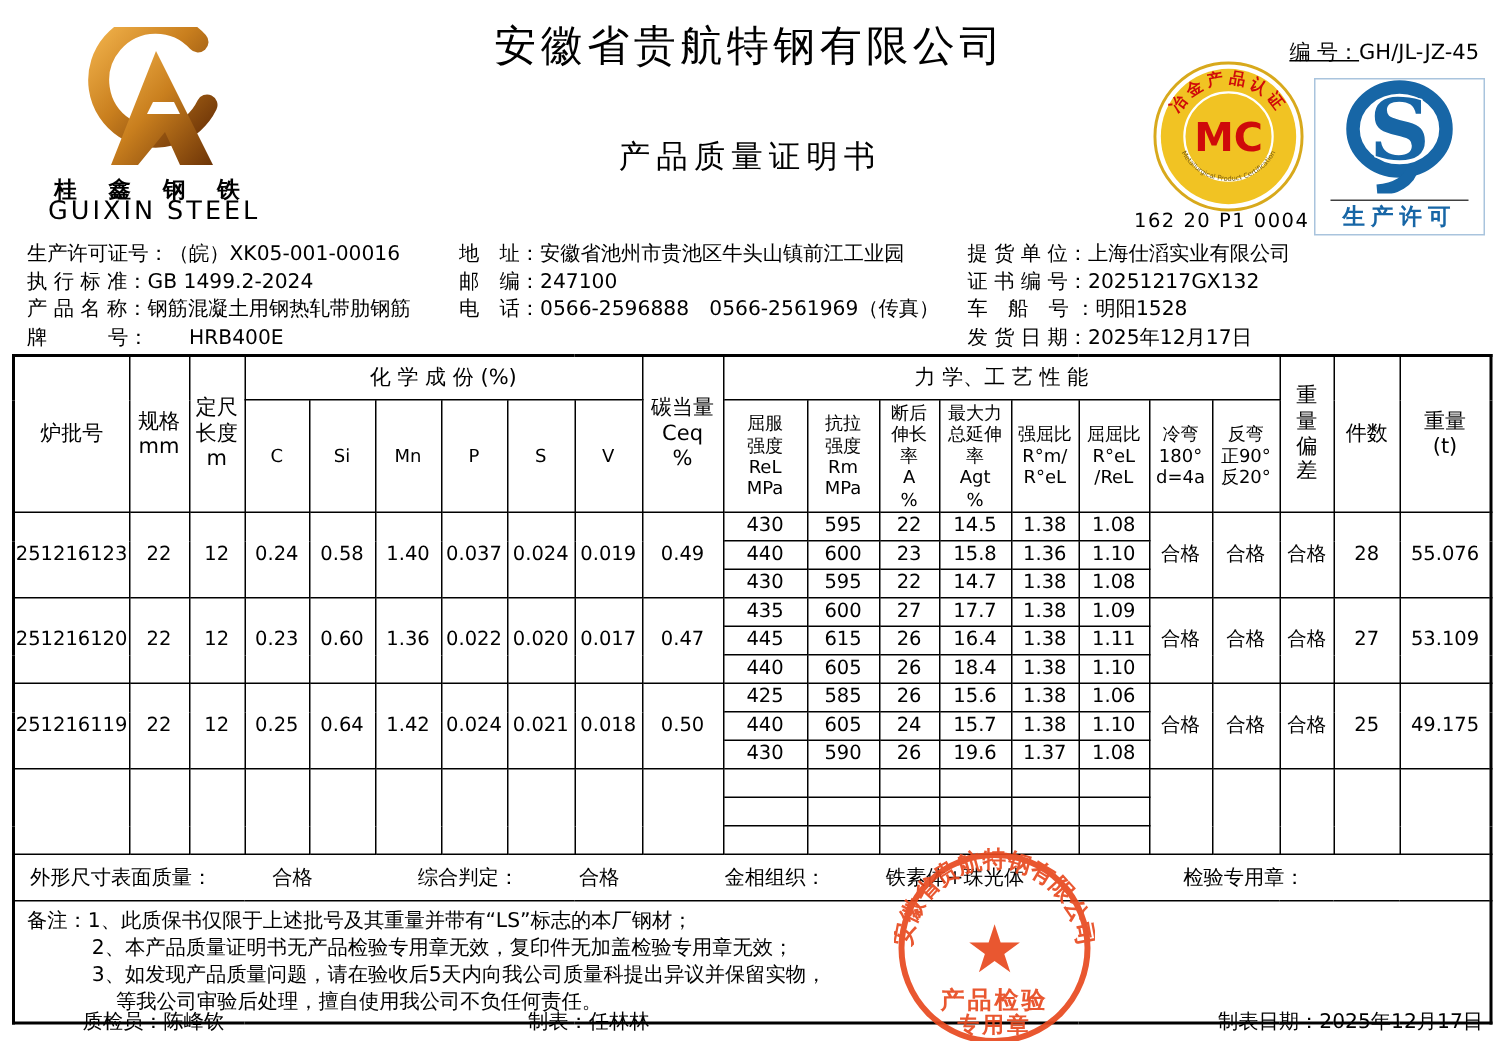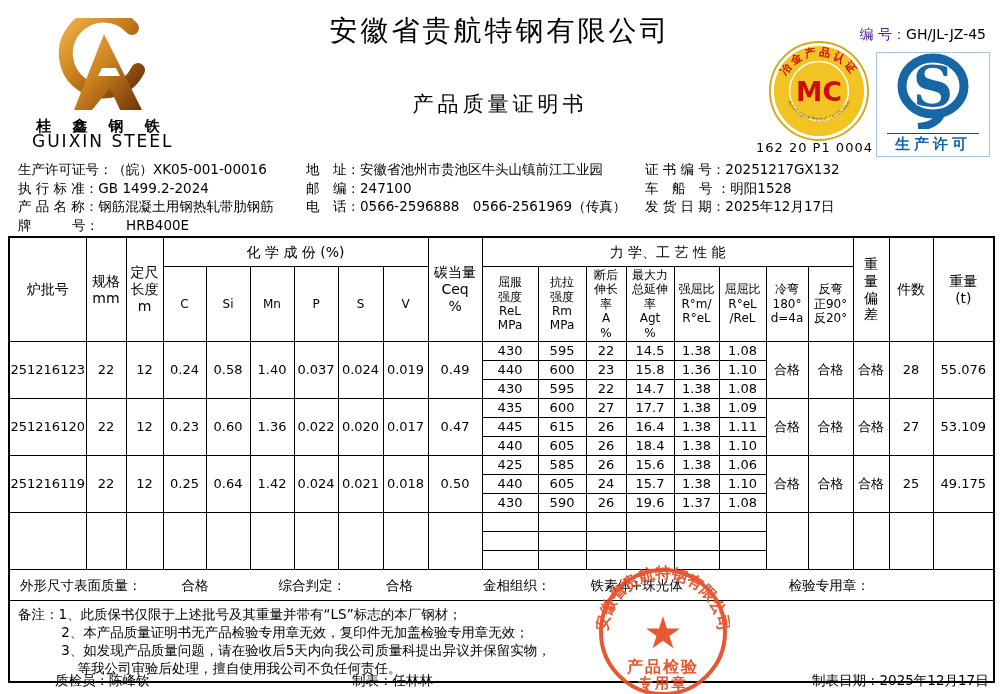--- a/index.html
+++ b/index.html
@@ -8,21 +8,21 @@
 
   
   .logo-block{position:absolute;left:32px;top:18px;width:140px;text-align:center;}
   .logo-cn{font-size:15px;font-weight:bold;letter-spacing:8px;line-height:16px;white-space:nowrap;}
   .logo-en{font-size:17px;letter-spacing:2px;line-height:14px;white-space:nowrap;}
   .company-title{position:absolute;top:12px;left:0;width:100%;text-align:center;
     font-family:"DejaVu Serif",serif;font-size:28px;letter-spacing:3px;}
   .doc-title{position:absolute;top:90px;left:0;width:100%;text-align:center;
     font-family:"DejaVu Serif",serif;font-size:21px;letter-spacing:4px;}
   .serial-line{position:absolute;top:26px;right:14px;font-size:14px;white-space:nowrap;}
-  .serial-label{color:#4c1d95;}
+  .serial-label{color:#000000;text-decoration:underline;}
   .mc-badge{position:absolute;left:768px;top:40px;}
   .mc-code{position:absolute;left:756px;top:140px;font-size:13px;letter-spacing:1px;white-space:nowrap;}
   .qs-badge{position:absolute;left:876px;top:52px;width:112px;height:103px;border:1px solid #a9c4dd;
     background:#fff;text-align:center;}
   .qs-label{color:#1766a6;font-weight:bold;font-size:15px;letter-spacing:4px;border-top:1px solid #404040;
     margin:0 10px;padding-top:1px;}
 
   
   .info{position:absolute;top:160px;left:0;width:1000px;font-size:13.5px;}
   .info-col{position:absolute;top:0;}
@@ -121,20 +121,21 @@
       <div class="info-line">执 行 标 准：GB 1499.2-2024</div>
       <div class="info-line">产 品 名 称：钢筋混凝土用钢热轧带肋钢筋</div>
       <div class="info-line">牌　　　号：　　HRB400E</div>
     </div>
     <div class="info-col c2">
       <div class="info-line">地　址：安徽省池州市贵池区牛头山镇前江工业园</div>
       <div class="info-line">邮　编：247100</div>
       <div class="info-line">电　话：0566-2596888　0566-2561969（传真）</div>
     </div>
     <div class="info-col c3">
+      <div class="info-line">提 货 单 位：上海仕滔实业有限公司</div>
       <div class="info-line">证 书 编 号：20251217GX132</div>
       <div class="info-line">车　船　号 ：明阳1528</div>
       <div class="info-line">发 货 日 期：2025年12月17日</div>
     </div>
   </div>
 
   <table class="cert">
     <colgroup>
       <col style="width:77px">
         <col style="width:40px">

